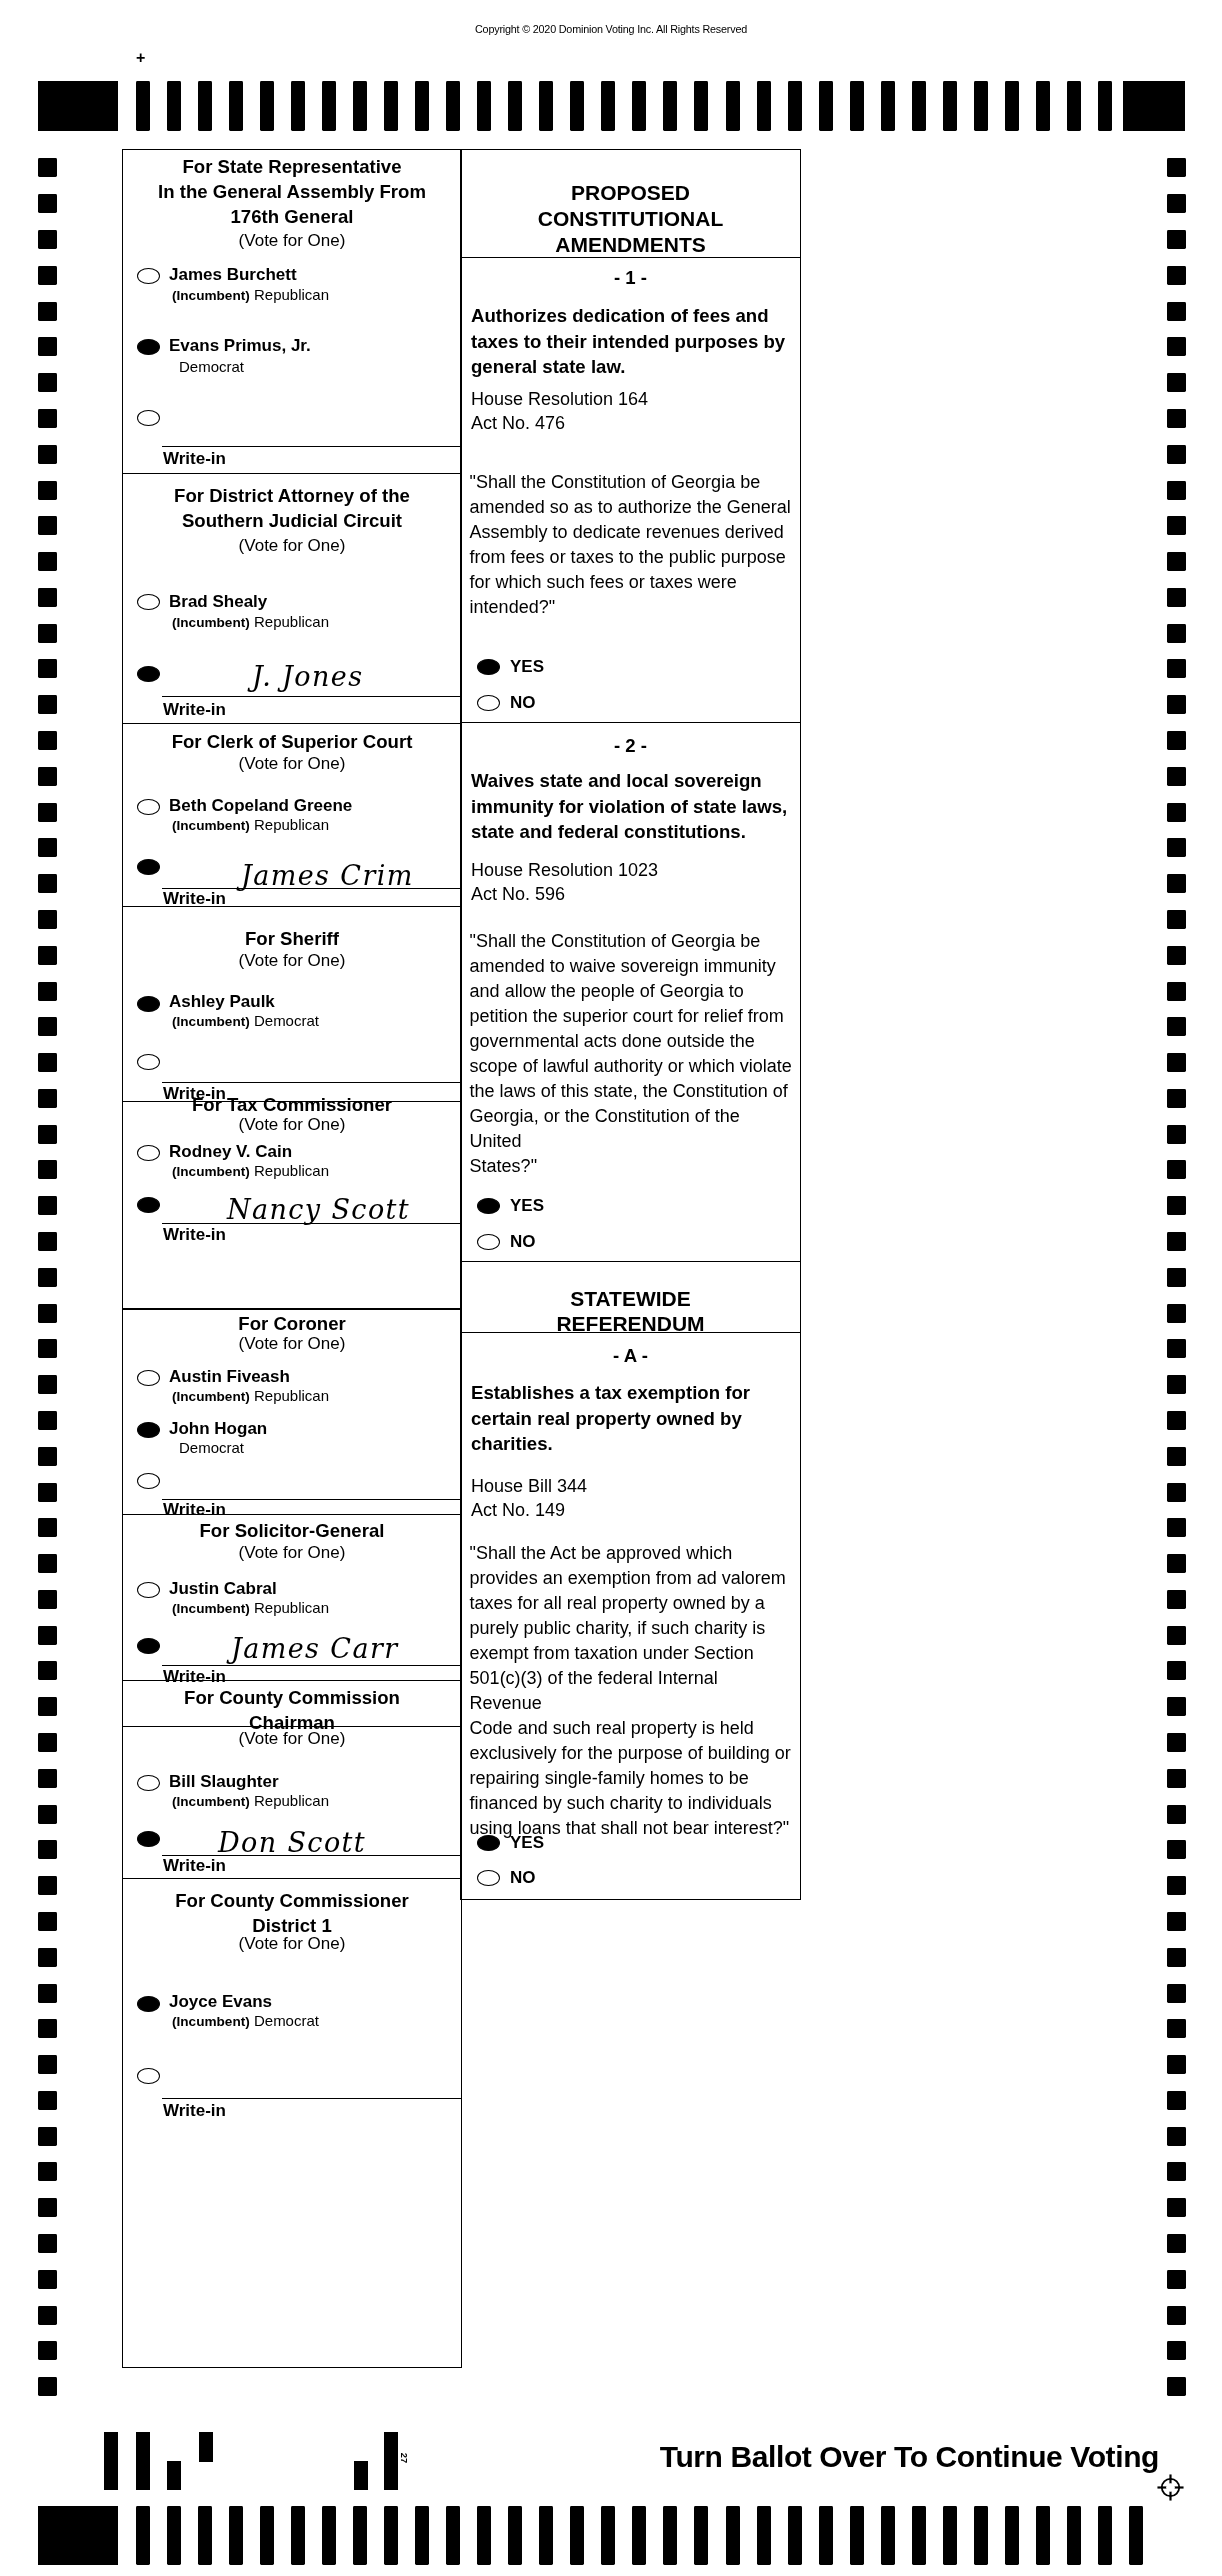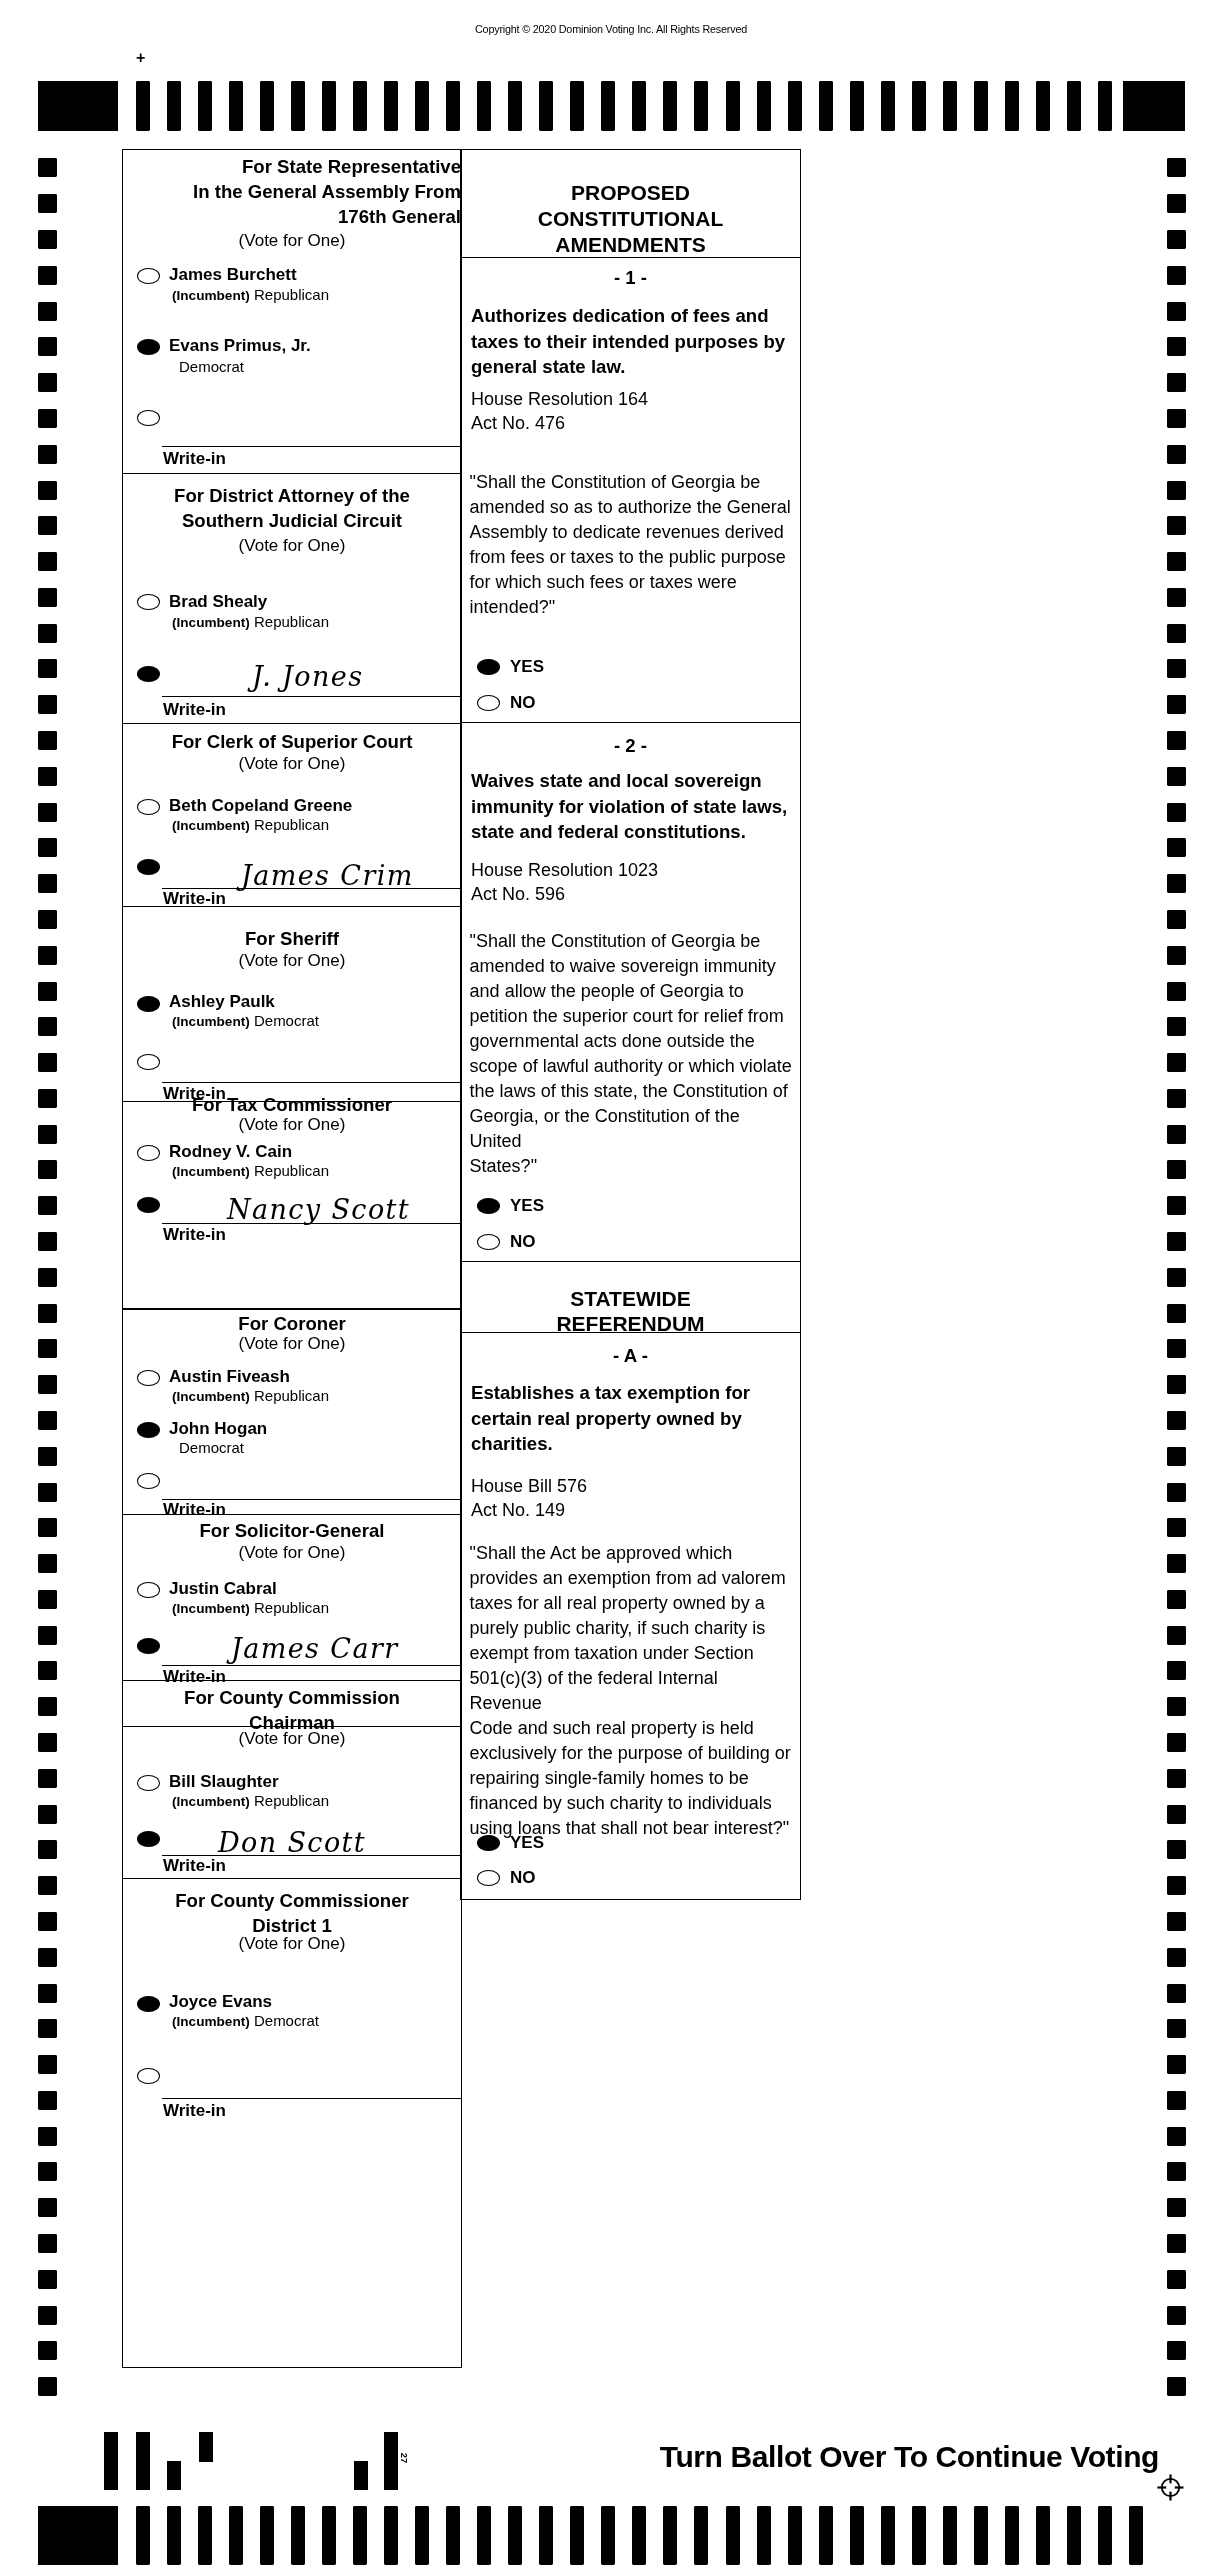--- a/index.html
+++ b/index.html
@@ -204,21 +204,21 @@
     <div class="tmark" style="left: 1167px; top: 2234px;"></div>
     <div class="tmark" style="left: 1167px; top: 2270px;"></div>
     <div class="tmark" style="left: 1167px; top: 2306px;"></div>
     <div class="tmark" style="left: 1167px; top: 2341px;"></div>
     <div class="tmark" style="left: 1167px; top: 2377px;"></div>
   </div>
 
 <div class="col" style="left:122px;top:149px;width:340px;height:2219px;">
 
   <div class="section" style="top:0;height:324px;">
-    <div class="title" style="top:4.3px;text-align:right;">
+    <div class="title" style="top:4.3px;">
       <div>For State Representative</div>
       <div>In the General Assembly From</div>
       <div>176th General</div>
     </div>
     <div class="votefor" style="top:80px;">(Vote for One)</div>
     <div class="oval" style="left:13.6px;top:118px;"></div>
     <div class="cand-name" style="left:46px;top:115px;">James Burchett</div>
     <div class="cand-party" style="left:49px;top:136px;"><b>(Incumbent)</b> <span>Republican</span></div>
     <div class="oval filled" style="left:13.6px;top:189px;"></div>
     <div class="cand-name" style="left:46px;top:186px;">Evans Primus, Jr.</div>
@@ -424,21 +424,21 @@
   </div>
 
   <div class="section" style="top:1183px;height:569px;border-bottom:none;">
     <div class="rnum" style="top:12.2px;">- A -</div>
     <div class="rbold" style="top:47px;">
       <div>Establishes a tax exemption for</div>
         <div>certain real property owned by</div>
         <div>charities.</div>
     </div>
     <div class="rtext" style="left:10px;top:141px;line-height:24px;">
-      <div>House Bill 576</div>
+      <div>House Bill 344</div>
         <div>Act No. 149</div>
     </div>
     <div class="rtext" style="top:208px;line-height:25px;">
       <div>"Shall the Act be approved which</div>
         <div>provides an exemption from ad valorem</div>
         <div>taxes for all real property owned by a</div>
       <div>purely public charity, if such charity is</div>
         <div>exempt from taxation under Section</div>
         <div>501(c)(3) of the federal Internal Revenue</div>
       <div>Code and such real property is held</div>

